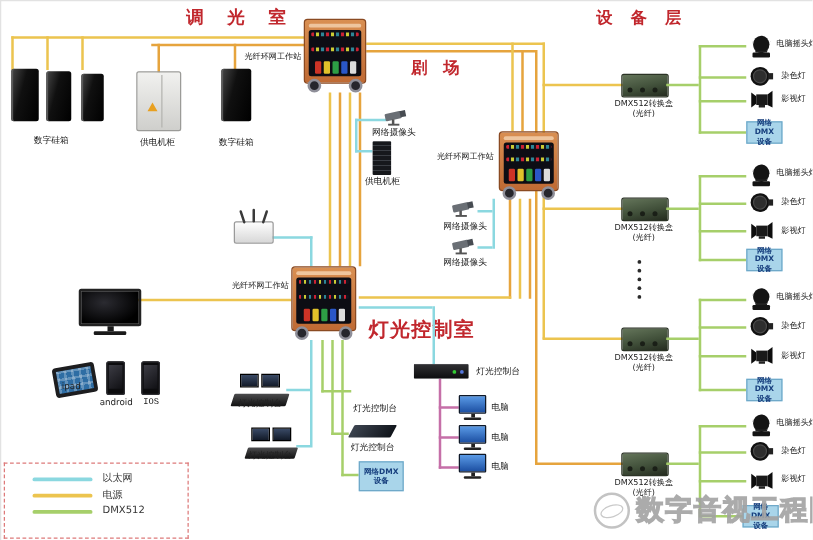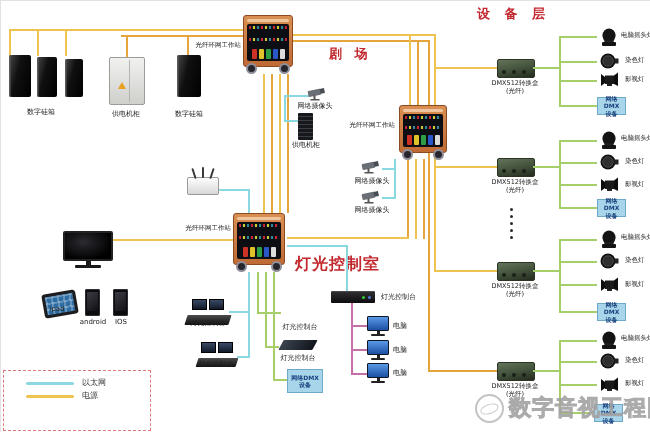--- a/index.html
+++ b/index.html
@@ -68,20 +68,21 @@
   .phone i{position:absolute;left:2px;right:2px;top:3px;bottom:5px;background:linear-gradient(140deg,#3c3c44,#101014);}
   .server{position:absolute;background:linear-gradient(#2e2e31,#0c0c0e);border-radius:1px;border-top:1px solid #4a4a4e;}
   .server i{position:absolute;right:4px;top:4px;width:3px;height:3px;border-radius:50%;background:#57d;box-shadow:-6px 0 0 #3c3;}
   .cam{position:absolute;}
 </style>
 </head>
 <body>
 
 <div id="stage">
 
+  <div class="title" style="left:148px;top:4px;font-size:14px;letter-spacing:7px;">调 光 室</div>
   <div class="title" style="left:328px;top:44px;font-size:13px;letter-spacing:4px;">剧 场</div>
   <div class="title" style="left:294px;top:253px;font-size:16px;letter-spacing:1px;">灯光控制室</div>
   <div class="title" style="left:476px;top:4px;font-size:13px;letter-spacing:5px;">设 备 层</div>
 
   <div class="ln h pw" style="left:8px;top:28px;width:236px;"></div>
   <div class="ln h pw2" style="left:120px;top:34px;width:124px;"></div>
   <div class="ln v pw" style="left:8px;top:28px;height:27px;"></div>
   <div class="ln v pw" style="left:36px;top:28px;height:27px;"></div>
   <div class="ln v pw" style="left:64px;top:28px;height:27px;"></div>
   <div class="ln v pw2" style="left:125px;top:34px;height:23px;"></div>
@@ -252,21 +253,21 @@
 
   <div class="pad" style="left:42px;top:291px;width:28px;height:18px;"></div>
   <div class="lbl" style="left:38px;top:304px;width:36px;">ipad</div>
   <div class="phone" style="left:84px;top:288px;width:15px;height:27px;">
       <i></i>
     </div>
   <div class="lbl" style="left:74px;top:317px;width:36px;">android</div>
   <div class="phone" style="left:112px;top:288px;width:15px;height:27px;">
       <i></i>
     </div>
-  <div class="lbl" style="left:106px;top:317px;width:28px;">IOS</div>
+  <div class="lbl" style="left:106px;top:317px;width:28px;font-family:Liberation Mono, monospace;">IOS</div>
 
   <div class="abs" style="left:184px;top:294px;width:46px;text-align:center;">
     <span class="deskmon"><span class="scr" style="display:block;"></span></span><span class="deskmon"><span class="scr" style="display:block;"></span></span>
     <div class="desk" style="width:44px;height:10px;margin:1px auto 0;"></div>
   </div>
   <div class="lbl" style="left:180px;top:318px;width:54px;">灯光控制台</div>
 
   <div class="abs" style="left:194px;top:337px;width:44px;text-align:center;">
     <span class="deskmon"><span class="scr" style="display:block;"></span></span><span class="deskmon"><span class="scr" style="display:block;"></span></span>
     <div class="desk" style="width:40px;height:9px;margin:1px auto 0;"></div>
@@ -470,20 +471,24 @@
 
   <div class="legend">
     <div class="leg-row" style="top:6px;">
       <i class="leg-line" style="background: rgb(139, 216, 224);"></i>
       <span class="leg-txt">以太网</span>
     </div>
     <div class="leg-row" style="top:19px;">
       <i class="leg-line" style="background: rgb(236, 196, 79);"></i>
       <span class="leg-txt">电源</span>
     </div>
+    <div class="leg-row" style="top:32px;">
+      <i class="leg-line" style="background: rgb(166, 207, 106);"></i>
+      <span class="leg-txt">DMX512</span>
+    </div>
   </div>
 
   <div class="wm">
     <div class="wm-logo">
         <i></i>
       </div>
     <div class="wm-txt">数字音视工程网</div>
   </div>
 
 </div>

